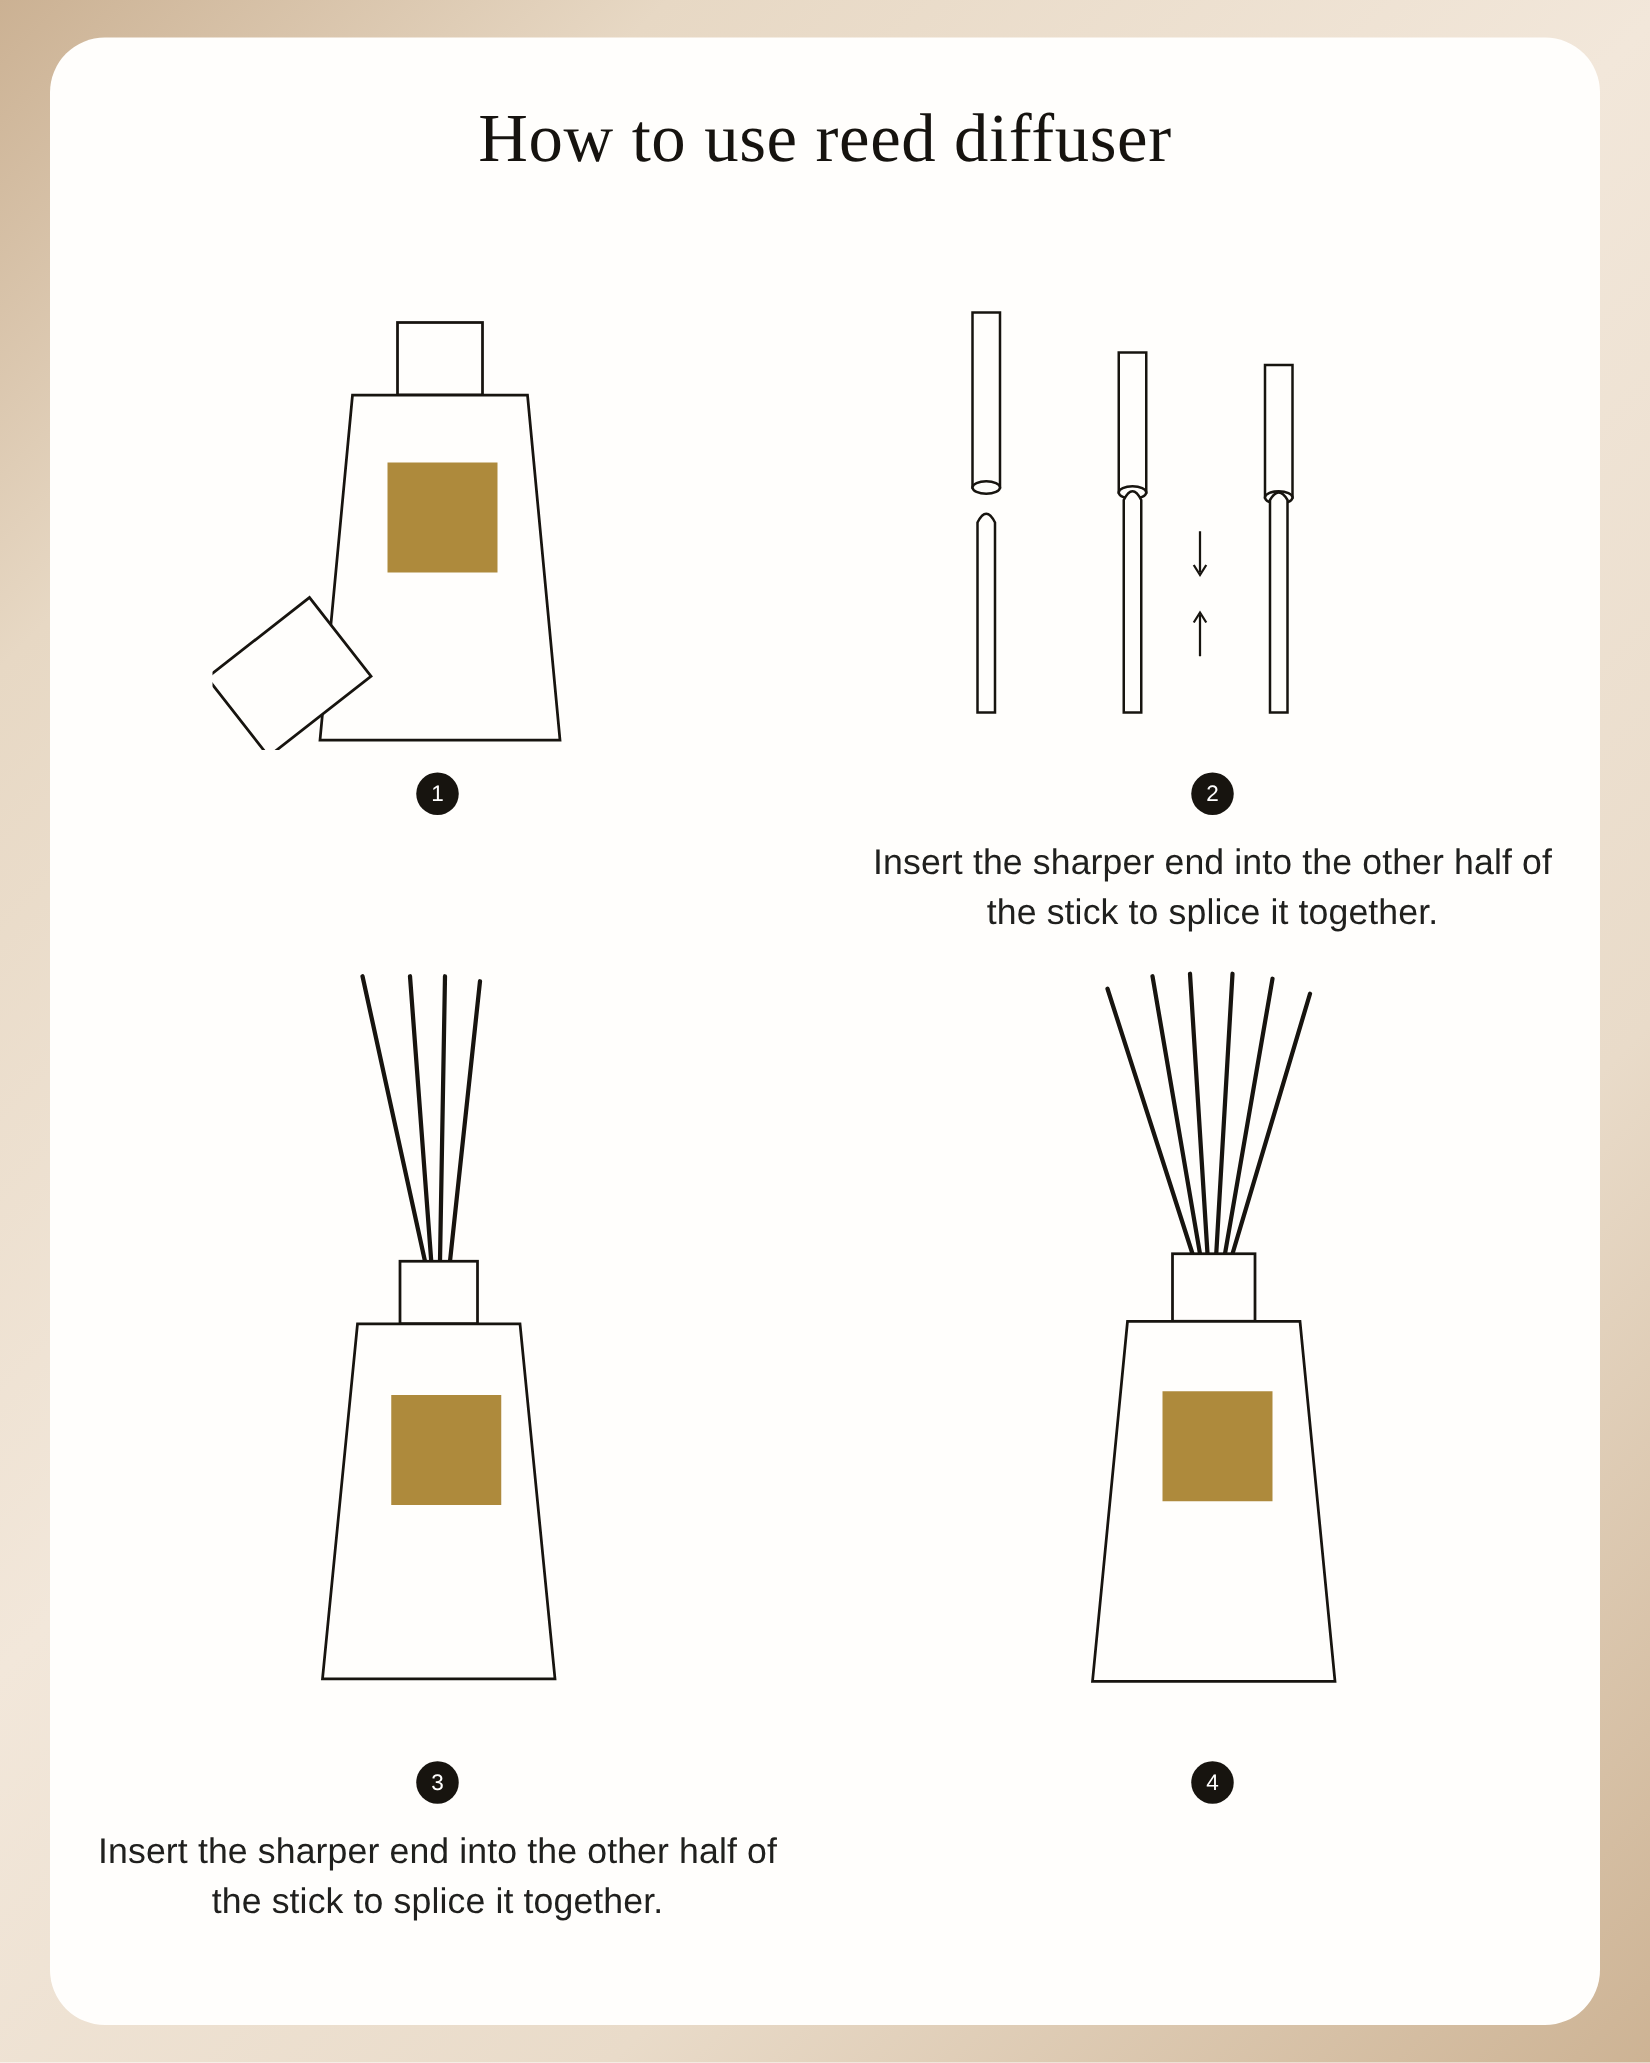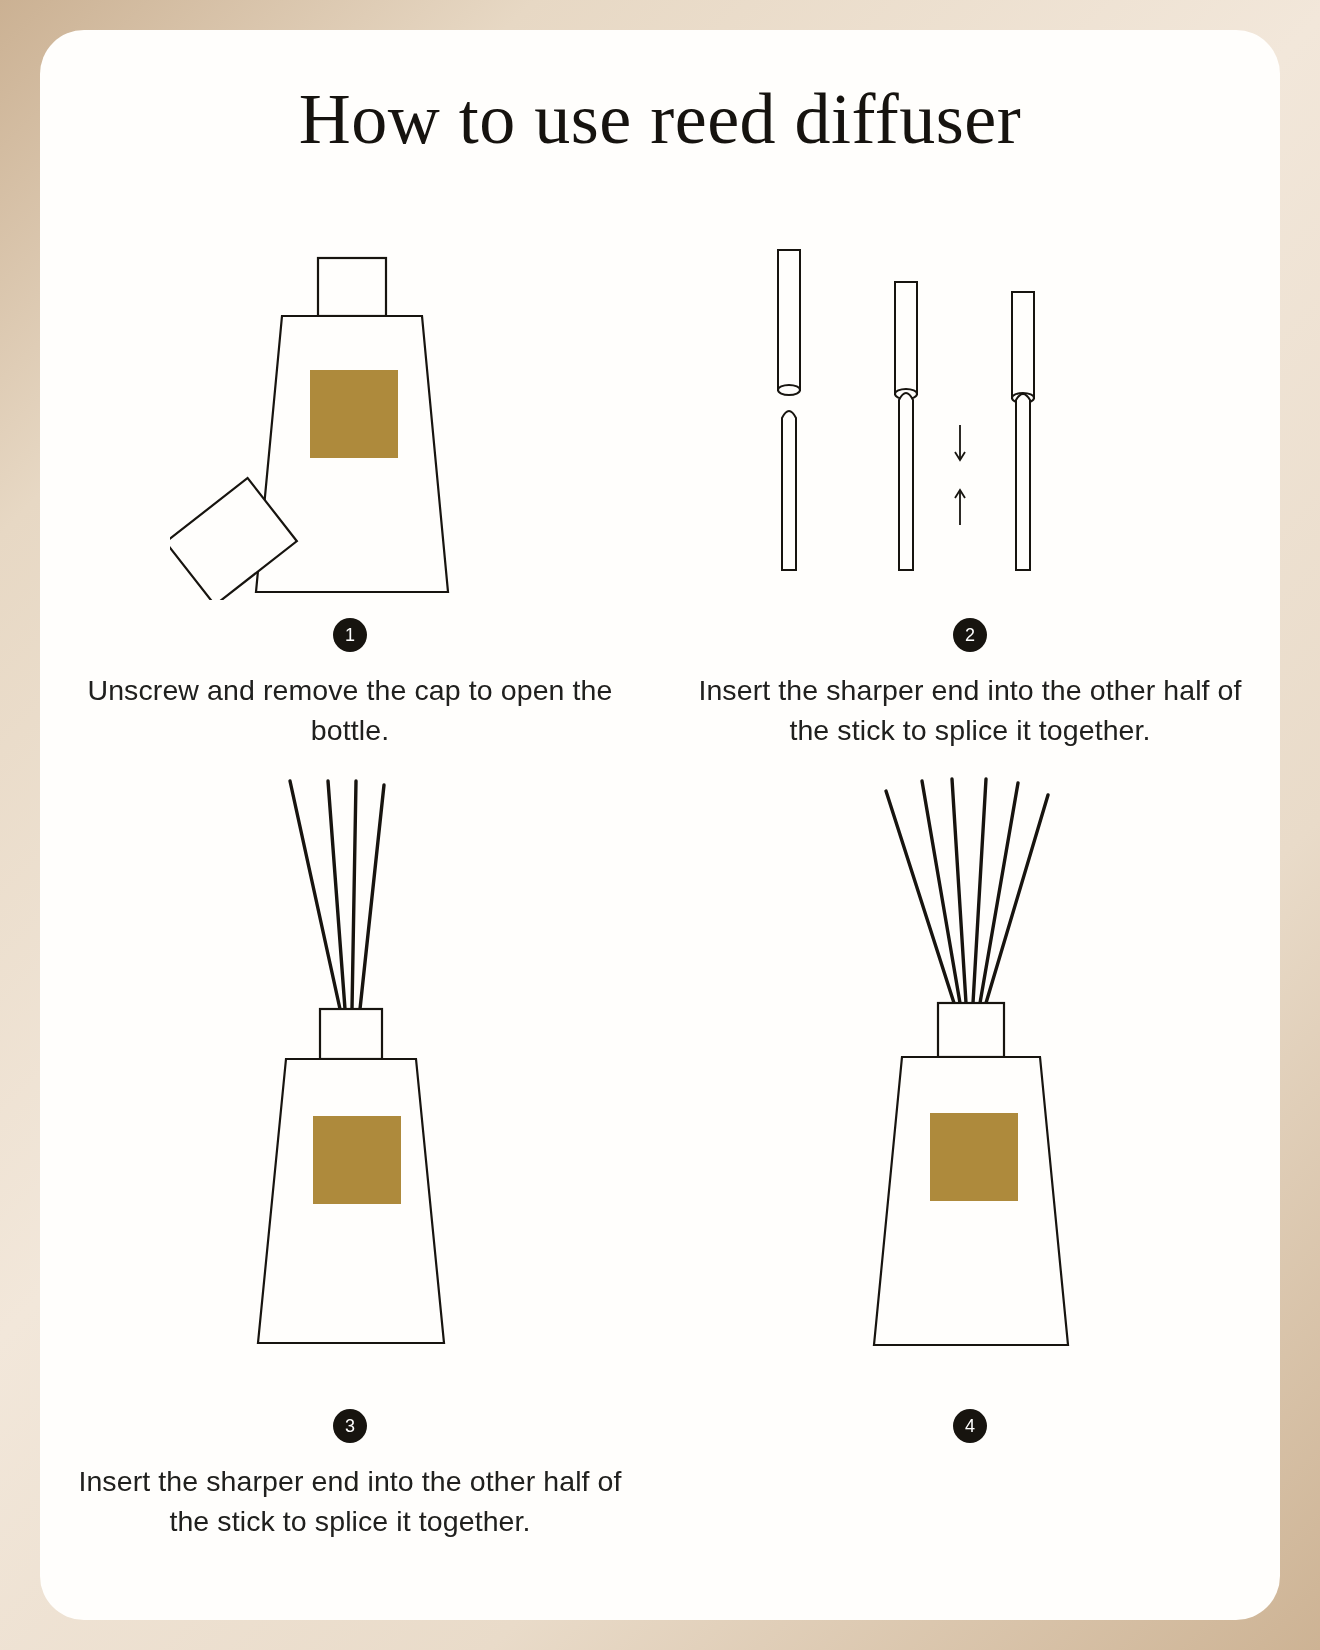--- a/index.html
+++ b/index.html
@@ -20,21 +20,21 @@
     width: 1240px;
     height: 1590px;
     background: #fffefc;
     border-radius: 44px;
     box-sizing: border-box;
     overflow: hidden;
   }
   .title {
     text-align: center;
     font-family: "Liberation Serif", serif;
-    font-size: 72px;
+    font-size: 55px;
     color: #16130f;
     letter-spacing: 0.5px;
     margin-top: 52px;
     line-height: 1.05;
     font-weight: 400;
   }
   .grid {
     position: absolute;
     top: 170px;
     left: 0;
@@ -99,21 +99,20 @@
         <svg width="360" height="360" viewBox="0 0 360 360">
           <rect x="148" y="18" width="68" height="58" fill="#fffefc" stroke="#17140f" stroke-width="2.2"></rect>
           <path d="M112 76 L252 76 L278 352 L86 352 Z" fill="#fffefc" stroke="#17140f" stroke-width="2.2"></path>
           <rect x="140" y="130" width="88" height="88" fill="#ae8a3c"></rect>
           <g transform="rotate(-38 60 300)">
             <rect x="8" y="262" width="104" height="80" fill="#fffefc" stroke="#17140f" stroke-width="2.2"></rect>
           </g>
         </svg>
       </div>
       <div class="badge">1</div>
-      <div class="caption">Unscrew and remove the cap to open the bottle.</div>
     </div>
 
     <div class="step">
       <div class="art">
         <svg width="420" height="360" viewBox="0 0 420 360">
 
           <rect x="18" y="10" width="22" height="140" fill="#fffefc" stroke="#17140f" stroke-width="2"></rect>
           <ellipse cx="29" cy="150" rx="11" ry="5" fill="#fffefc" stroke="#17140f" stroke-width="2"></ellipse>
           <path d="M22 178 q7 -14 14 0 v152 h-14 z" fill="#fffefc" stroke="#17140f" stroke-width="2"></path>
 

